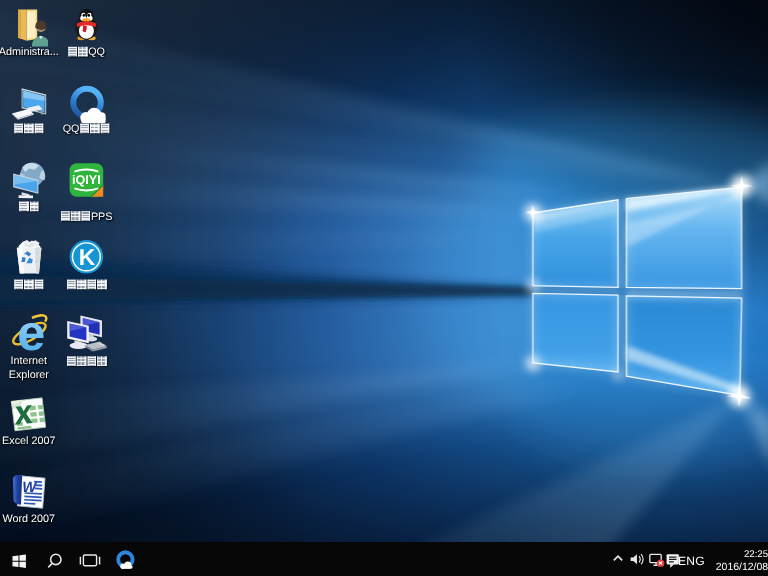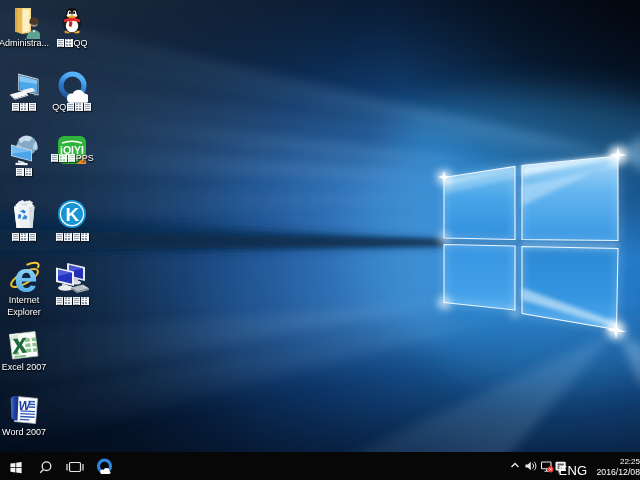--- a/index.html
+++ b/index.html
@@ -10,21 +10,21 @@
 .h{display:inline-block;width:7.5px;height:8.5px;margin:0 0.5px;vertical-align:-1px;background:
  linear-gradient(to right,rgba(255,255,255,0.9) 0 1px,rgba(255,255,255,0) 1px 2px,rgba(255,255,255,0) 5.5px 6.5px,rgba(255,255,255,0.9) 6.5px 7.5px),
  linear-gradient(to bottom,rgba(255,255,255,0.95) 0 1px,rgba(255,255,255,0.5) 1px 2px,rgba(255,255,255,0.92) 2px 3px,rgba(255,255,255,0.55) 3px 4px,rgba(255,255,255,0.93) 4px 5px,rgba(255,255,255,0.55) 5px 6px,rgba(255,255,255,0.92) 6px 7px,rgba(255,255,255,0.65) 7px 8.5px);
  box-shadow:1px 1px 1px rgba(0,0,0,0.55);}
 .h:nth-of-type(2n){background:
  linear-gradient(to right,rgba(255,255,255,0.85) 0 1px,rgba(255,255,255,0) 1px 3px,rgba(255,255,255,0.85) 3px 4px,rgba(255,255,255,0) 4px 6.5px,rgba(255,255,255,0.85) 6.5px 7.5px),
  linear-gradient(to bottom,rgba(255,255,255,0.6) 0 1.5px,rgba(255,255,255,0.92) 1.5px 2.5px,rgba(255,255,255,0.5) 2.5px 4px,rgba(255,255,255,0.95) 4px 5px,rgba(255,255,255,0.5) 5px 7px,rgba(255,255,255,0.9) 7px 8.5px);}
 #taskbar{position:absolute;left:0;top:452px;width:640px;height:28px;background:#070707;}
 #tray{position:absolute;right:0;top:0;height:28px;color:#fff;}
 #clock{position:absolute;right:0px;top:5px;width:56px;text-align:right;font-size:8px;line-height:10px;color:#fff;}
-#eng{position:absolute;right:52.5px;top:11px;font-size:13px;color:#fff;letter-spacing:0.3px;}
+#eng{position:absolute;right:52.5px;top:11px;font-size:10px;color:#fff;letter-spacing:0.3px;}
 </style></head>
 <body>
 <div id="screen">
 <svg id="wall" width="640" height="480" viewBox="0 0 640 480">
 <defs>
 <radialGradient id="bg0" gradientUnits="userSpaceOnUse" cx="528" cy="243" r="520">
  <stop offset="0" stop-color="#3596e2"></stop>
  <stop offset="0.1" stop-color="#2e8ad6"></stop>
  <stop offset="0.22" stop-color="#2478c4"></stop>
  <stop offset="0.36" stop-color="#1a62ae"></stop>
@@ -268,21 +268,21 @@
 
 <div class="cell" style="left:40px;top:135px">
 <svg class="ic" width="32" height="32" viewBox="0 0 32 32">
  <rect x="2" y="1" width="28" height="28" rx="6" fill="#2fb43c"></rect>
  <path d="M6,8 q10,-3.5 20,0" fill="none" stroke="#fff" stroke-width="1.6"></path>
  <path d="M6,22 q10,3.5 20,0" fill="none" stroke="#fff" stroke-width="1.6"></path>
  <text x="16" y="18.5" text-anchor="middle" font-family="Liberation Sans,sans-serif" font-weight="bold" font-size="10.5" fill="#ffffff">iQIYI</text>
  <polygon points="20,29 30,29 30,19" fill="#f08a1e"></polygon>
  <path d="M20,29 30,19" stroke="#1d8f2a" stroke-width="1" fill="none"></path>
 </svg>
-<div class="lbl" style="top:18px"><span class="h"></span><span class="h"></span><span class="h"></span>PPS</div>
+<div class="lbl" style="top:40px"><span class="h"></span><span class="h"></span><span class="h"></span>PPS</div>
 </div>
 
 <div class="cell" style="left:-8px;top:198px">
 <svg class="ic" width="32" height="32" viewBox="0 0 32 32">
  <path d="M7.5,7 l3.5,-3.5 l4.5,1.5 l3,-2.5 l5,2.5 l2.5,3 l-3,2.5 l-7,-1 l-5,1 l-3.5,-2 Z" fill="#f7f9fa"></path>
  <path d="M11,3.5 l3.5,-1.5 l3,2 l4,-1.8 l3.5,2.3 l-2,3 l-6,-1 l-5,1 Z" fill="#eceff2"></path>
  <path d="M13,4 l2,2.5 l3,-2 l2.5,2 l-3,2 l-4,-1 Z" fill="#dde2e7"></path>
  <polygon points="6,8.5 26.5,8.5 24.5,30 8.5,30" fill="#eef1f4"></polygon>
  <polygon points="6,8.5 11,8.5 12,30 8.5,30" fill="#f8fafb"></polygon>
  <polygon points="21,8.5 26.5,8.5 24.5,30 22,30" fill="#d8dde2"></polygon>

